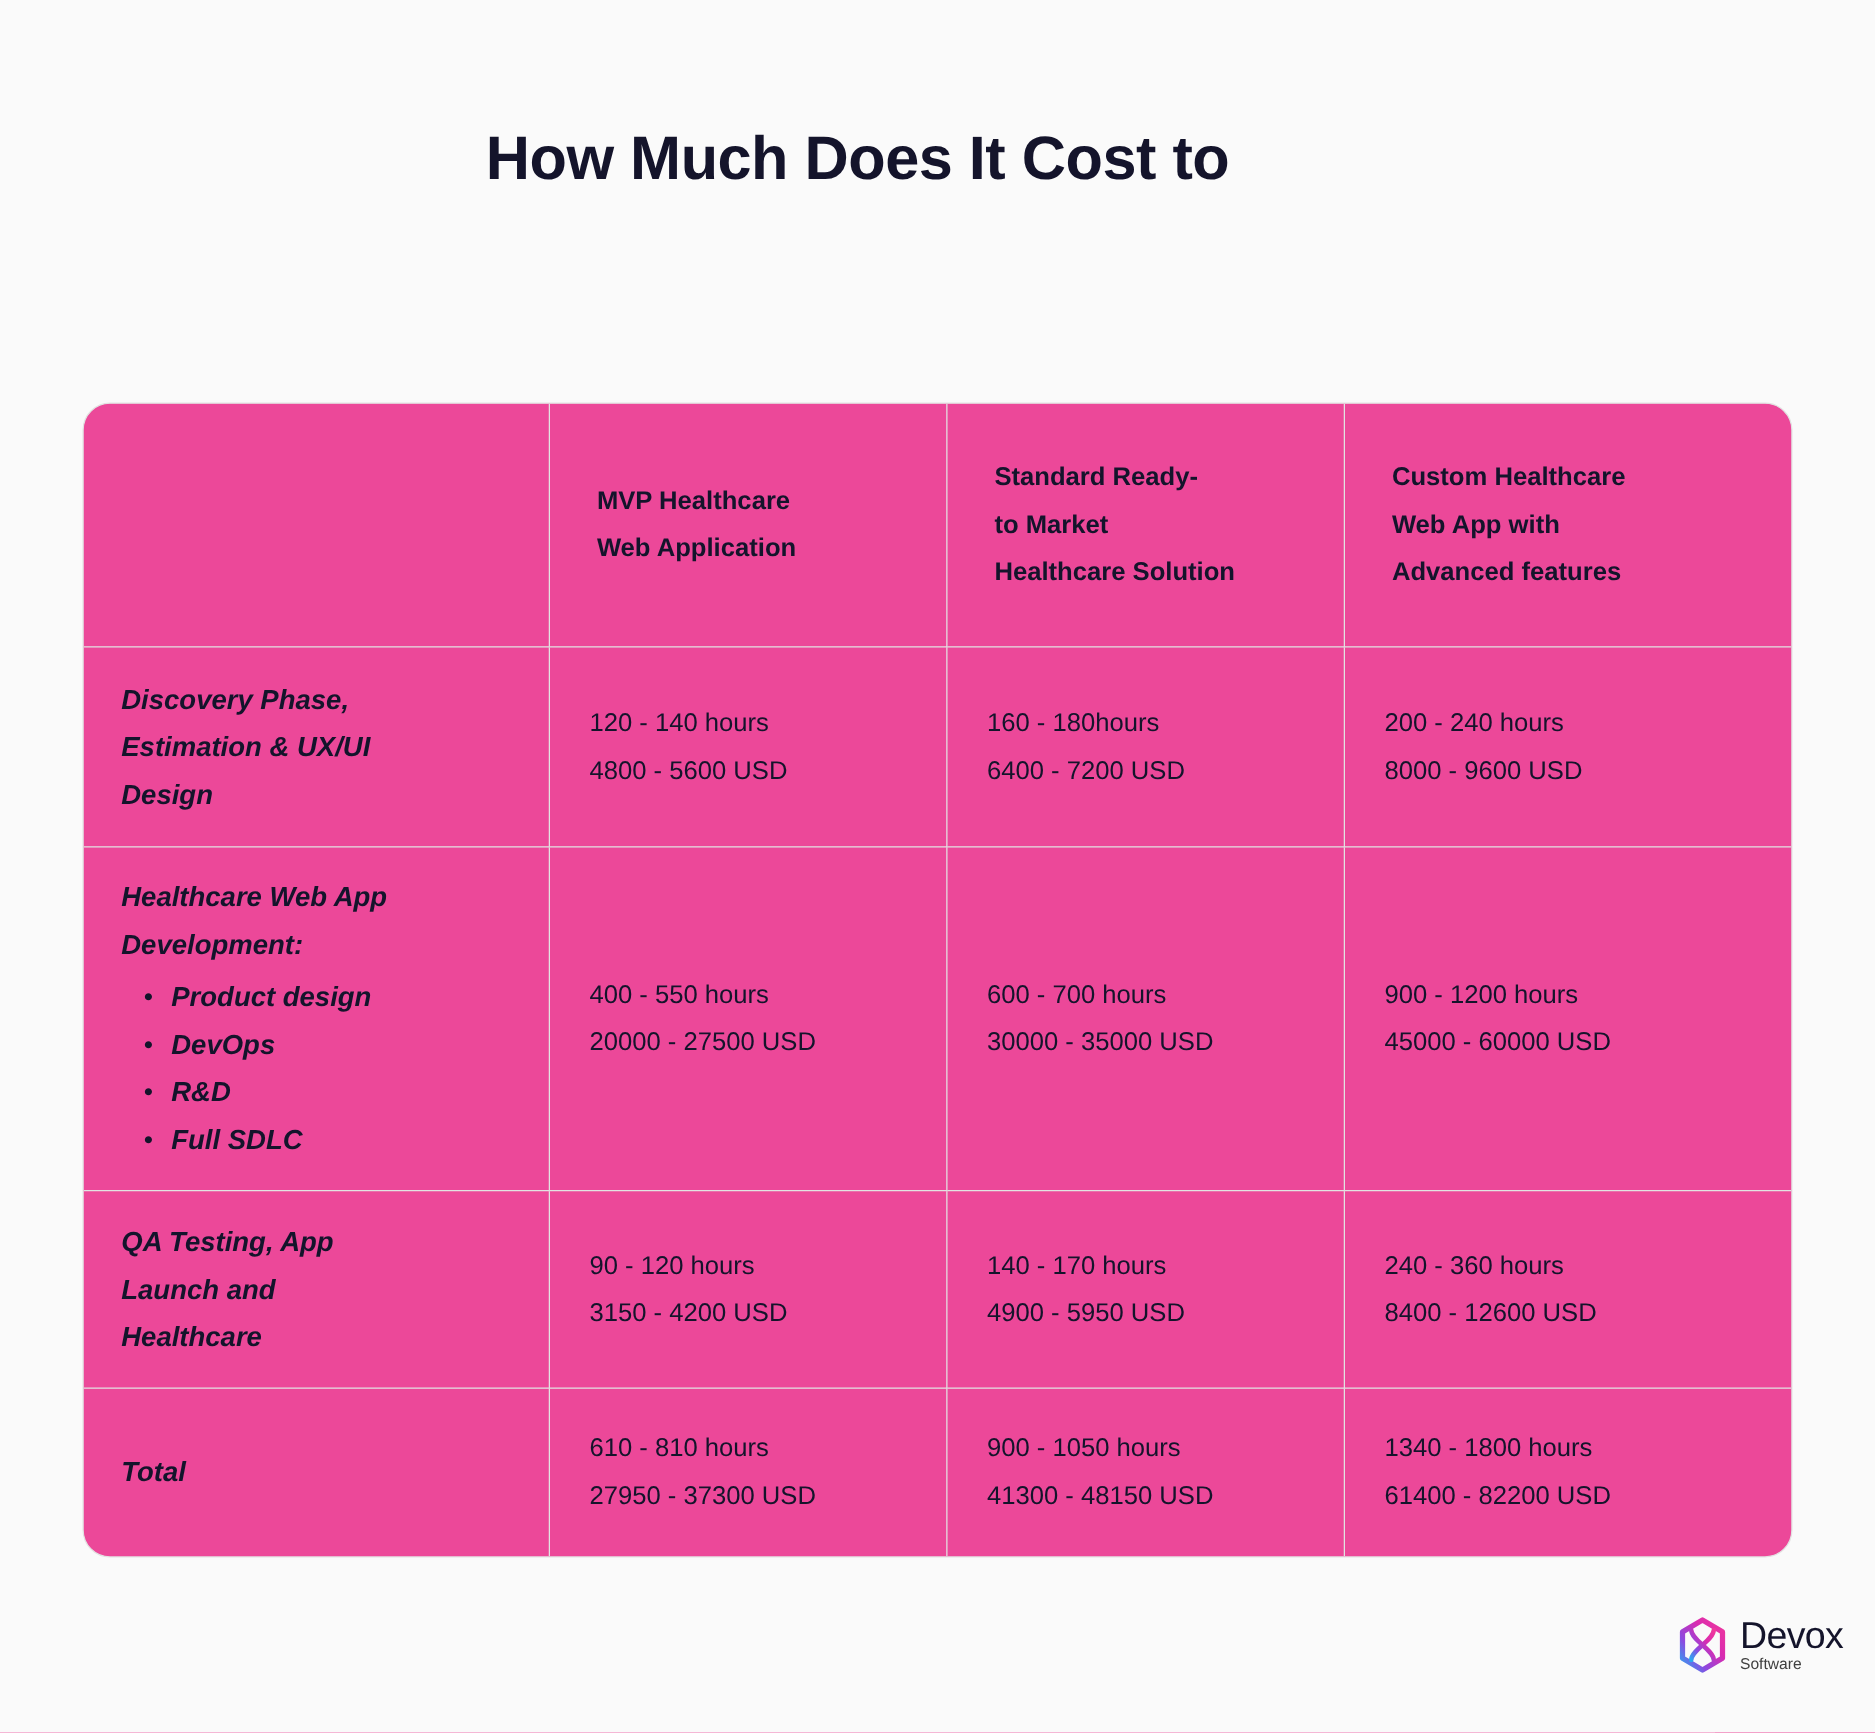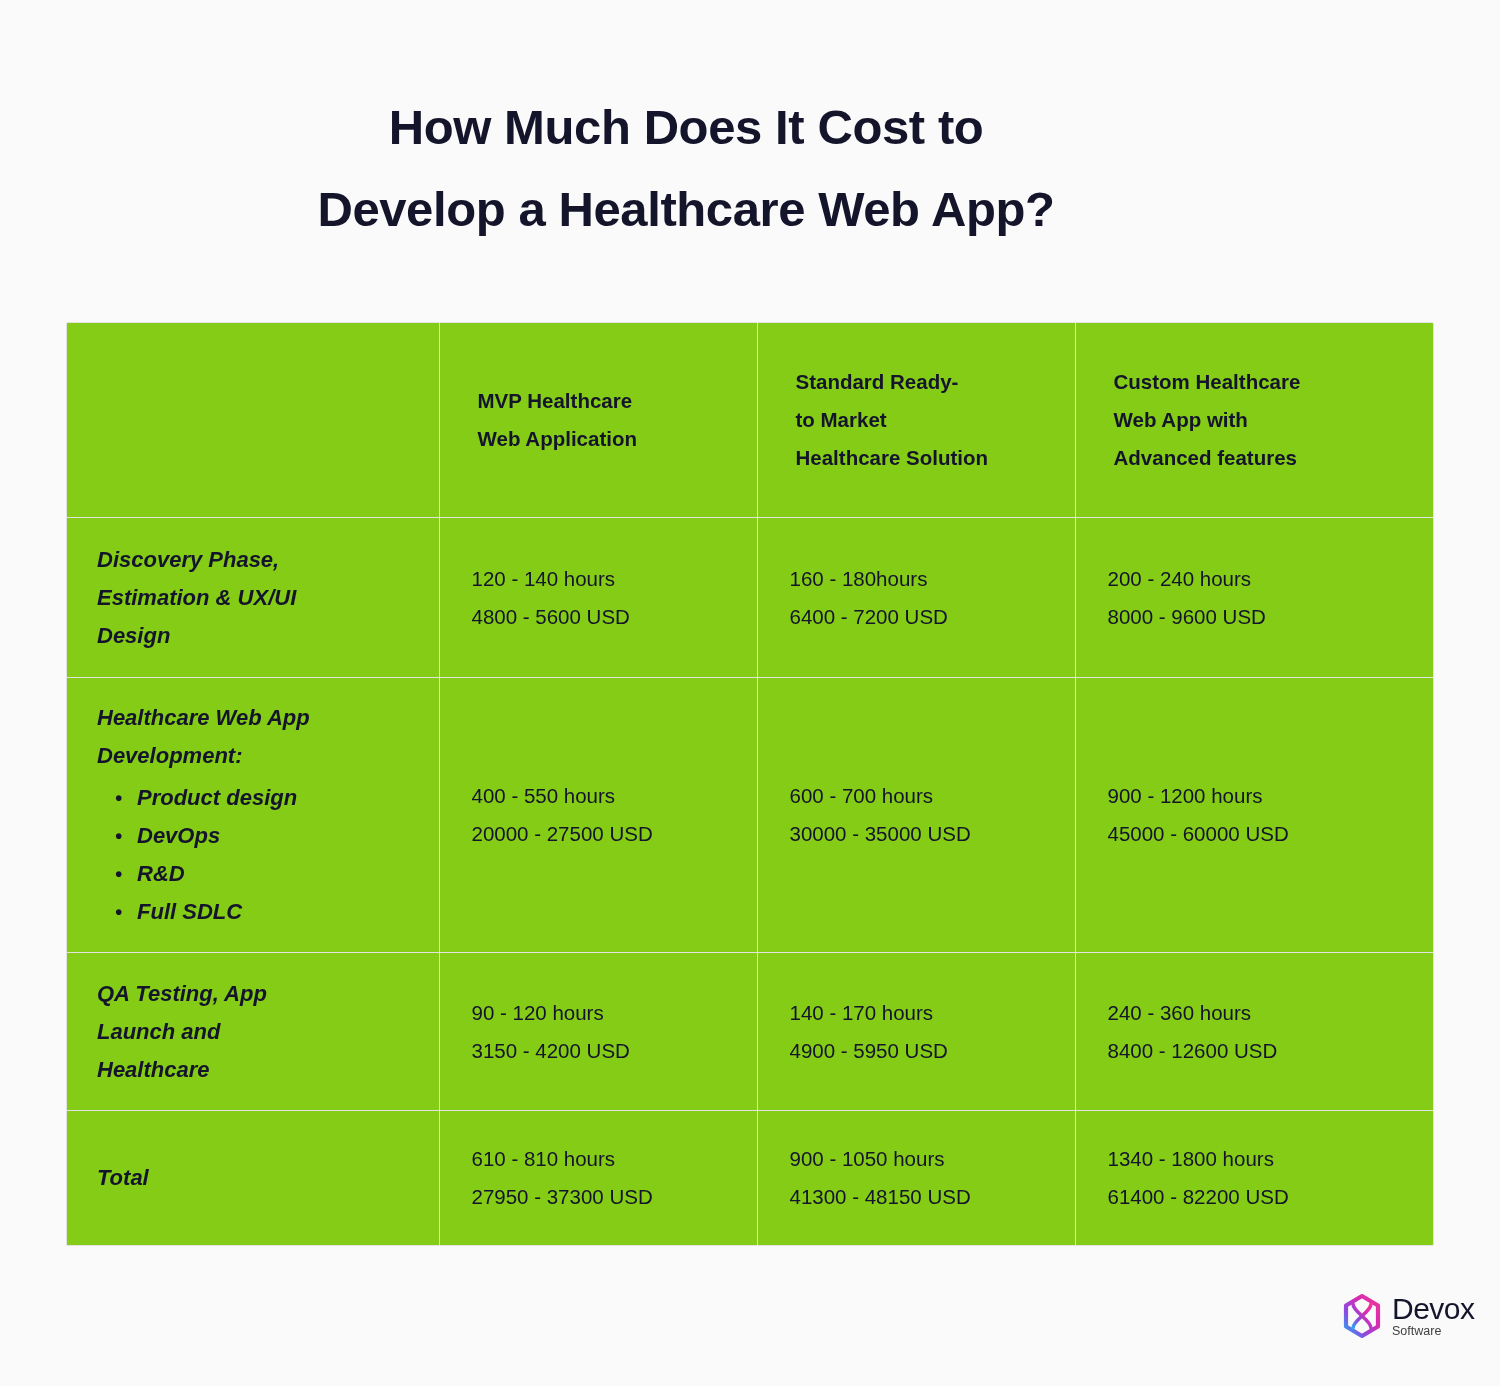--- a/index.html
+++ b/index.html
@@ -34,22 +34,22 @@
     color: #14142b;
   }
 
   
   .table-wrap {
     position: absolute;
     left: 66px;
     top: 322px;
     width: 1368px;
     border: 1px solid #e2e2e2;
-    border-radius: 2px;
-    background: #84cc16;
+    border-radius: 22px;
+    background: #ec4899;
     overflow: hidden;
   }
 
   table.cost-table {
     width: 100%;
     border-collapse: collapse;
     table-layout: fixed;
   }
 
   table.cost-table col.c0 { width: 372px; }
@@ -154,21 +154,20 @@
     margin-right: 1px;
   }
 </style>
 </head>
 <body>
 
 <div class="page">
 
   <div class="title-block">
     <div class="title-line">How Much Does It Cost to</div>
-    <div class="title-line">Develop a Healthcare Web App?</div>
   </div>
 
   <div class="table-wrap">
     <table class="cost-table">
       <colgroup>
         <col class="c0">
           <col class="c1">
           <col class="c2">
           <col class="c3">
       </colgroup>

